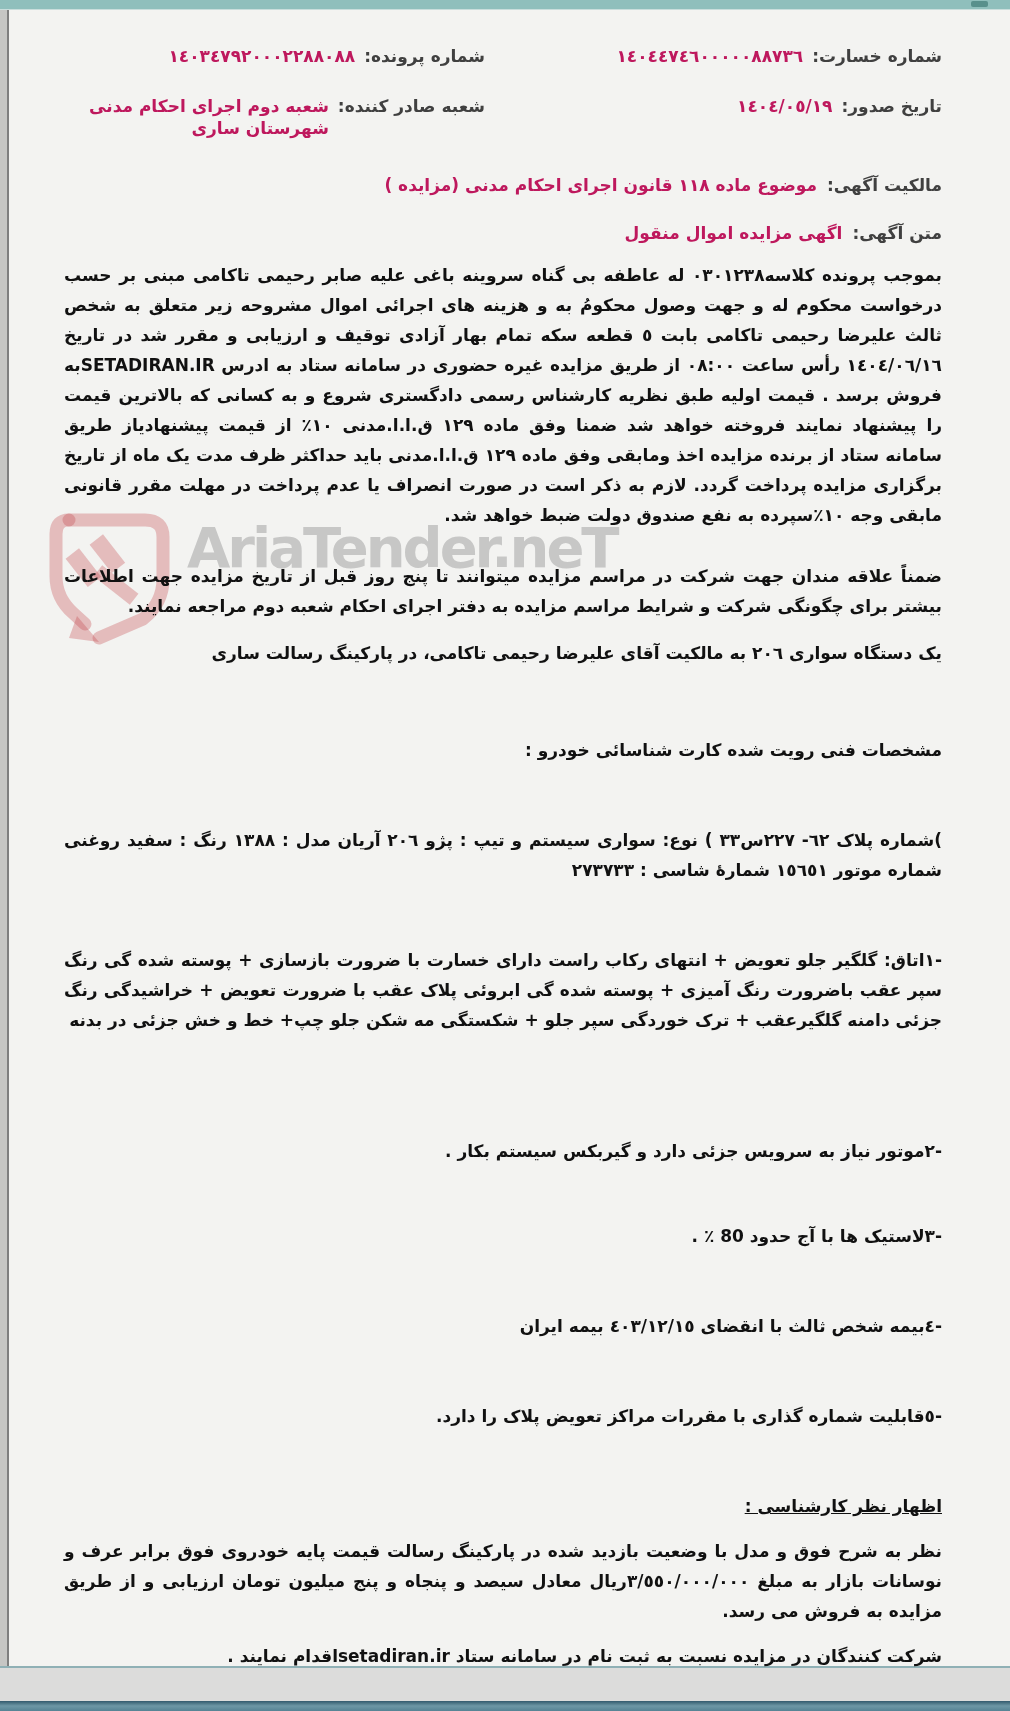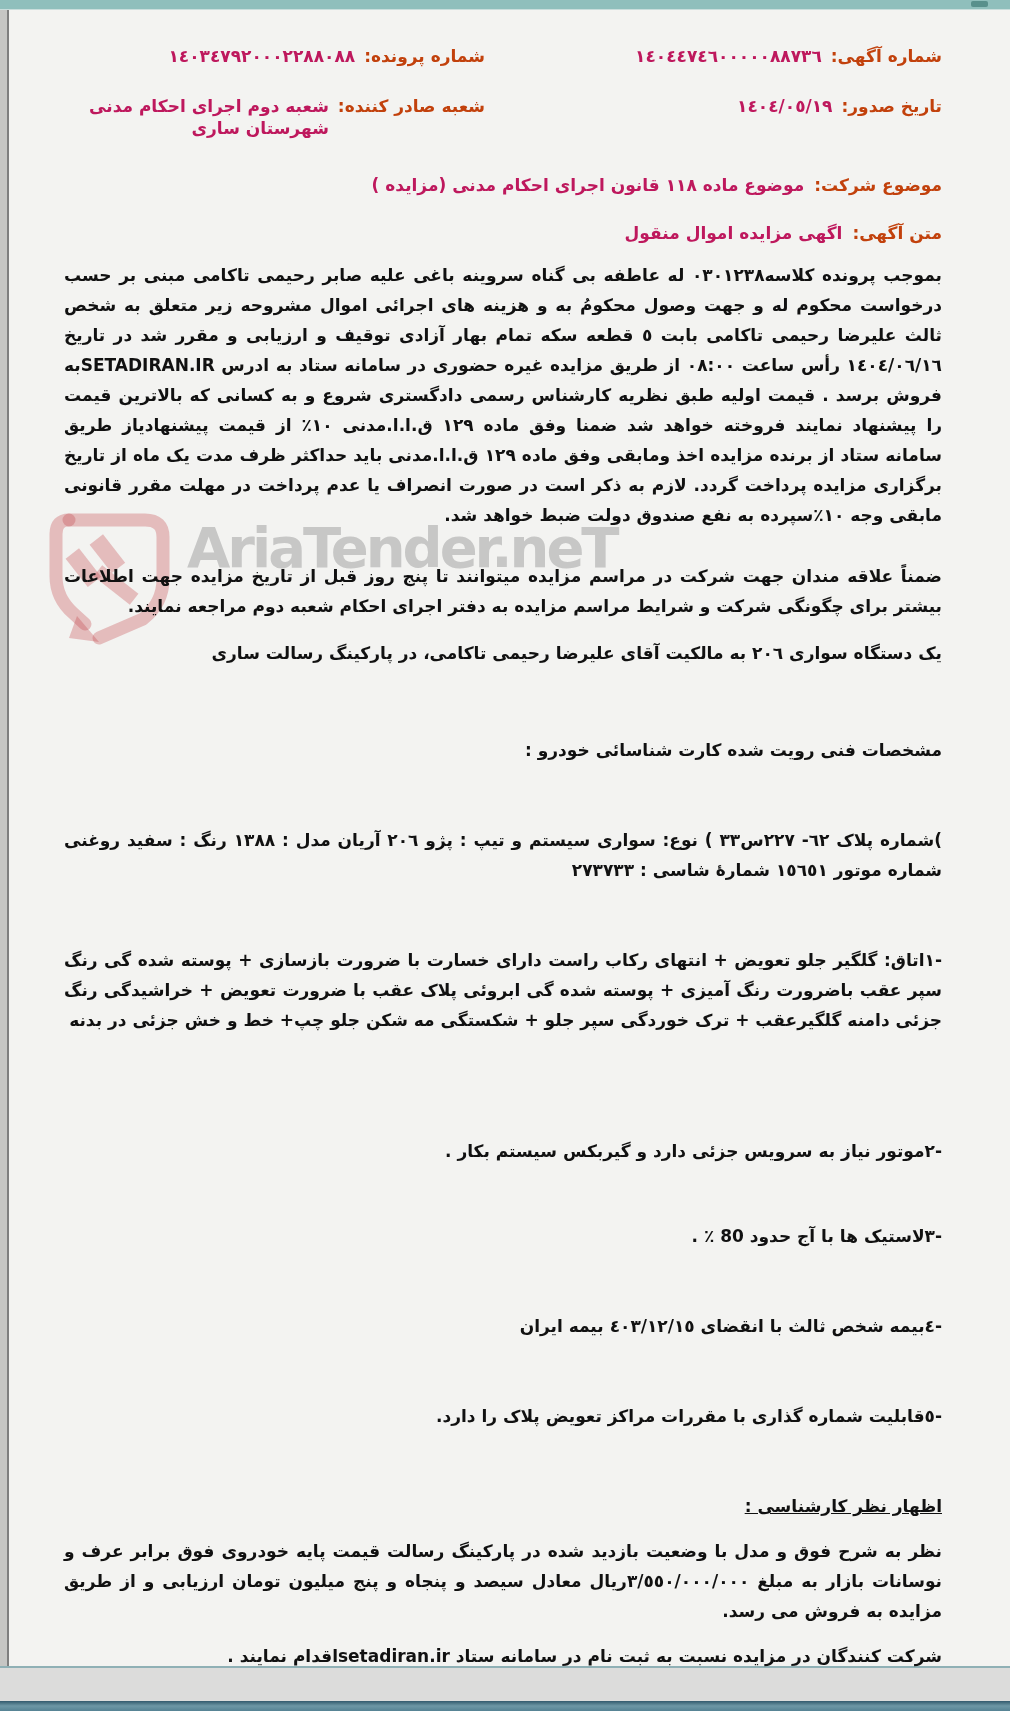--- a/index.html
+++ b/index.html
@@ -17,21 +17,21 @@
     padding:35px 68px 0 55px;box-sizing:border-box;
     background:#f3f3f1;color:#111;font-weight:700;font-size:17px;
   }
   .bottom-gray{height:33px;background:#dcdcdb;border-top:2px solid #8fb0b5;}
   .footer-bar{height:11px;background:linear-gradient(180deg,#335a6d 0%,#6d97a5 45%,#517e90 100%);}
 
   
   .meta-row{display:flex;line-height:22px;margin-bottom:28px;}
   .meta-col{width:50%;display:flex;gap:9px;box-sizing:border-box;}
   .meta-col.left{padding-left:4px;padding-right:18px;}
-  .label{color:#c2410c;white-space:nowrap;}
+  .label{color:#404040;white-space:nowrap;}
   .value{color:#be185d;}
   .row2{margin-bottom:35px;}
   .inline-row{display:flex;gap:10px;line-height:22px;}
   .subject-row{margin-bottom:26px;}
   .bodytitle-row{margin-bottom:16px;}
 
   
   p{margin:0;line-height:30px;}
   .just{text-align:justify;}
   .p-intro{margin-bottom:31px;}
@@ -85,42 +85,42 @@
             <rect x="46" y="78" width="46" height="14" transform="rotate(38 69 85)"></rect>
           </g>
         </svg>
         <div class="wm-text">AriaTender.neT</div>
       </div>
 
       <div class="content">
 
         <div class="meta-row">
           <div class="meta-col">
-            <span class="label">شماره آگهی:</span>
+            <span class="label">شماره خسارت:</span>
             <span class="value">١٤٠٤٤٧٤٦٠٠٠٠٠٨٨٧٣٦</span>
           </div>
           <div class="meta-col left">
             <span class="label">شماره پرونده:</span>
             <span class="value">١٤٠٣٤٧٩٢٠٠٠٢٢٨٨٠٨٨</span>
           </div>
         </div>
 
         <div class="meta-row row2">
           <div class="meta-col">
             <span class="label">تاریخ صدور:</span>
             <span class="value">١٤٠٤/٠٥/١٩</span>
           </div>
           <div class="meta-col left">
             <span class="label">شعبه صادر کننده:</span>
             <span class="value">شعبه دوم اجرای احکام مدنی شهرستان ساری</span>
           </div>
         </div>
 
         <div class="inline-row subject-row">
-          <span class="label">موضوع شرکت:</span>
+          <span class="label">مالکیت آگهی:</span>
           <span class="value">موضوع ماده ١١٨ قانون اجرای احکام مدنی (مزایده )</span>
         </div>
 
         <div class="inline-row bodytitle-row">
           <span class="label">متن آگهی:</span>
           <span class="value">اگهی مزایده اموال منقول</span>
         </div>
 
         <p class="just p-intro">بموجب پرونده کلاسه٠٣٠١٢٣٨ له عاطفه بی گناه سروینه باغی  علیه  صابر رحیمی تاکامی  مبنی بر  حسب درخواست محکوم له و جهت وصول محکومُ به و هزینه های اجرائی اموال مشروحه زیر متعلق به شخص ثالث علیرضا رحیمی تاکامی بابت ٥ قطعه سکه تمام بهار آزادی  توقیف و  ارزیابی و مقرر شد در تاریخ ١٤٠٤/٠٦/١٦ رأس ساعت ٠٨:٠٠ از طریق مزایده غیره حضوری در سامانه ستاد به ادرس SETADIRAN.IRبه فروش برسد .  قیمت اولیه طبق نظریه کارشناس رسمی دادگستری شروع  و به کسانی که بالاترین قیمت را پیشنهاد نمایند فروخته خواهد شد ضمنا وفق ماده ١٢٩ ق.ا.ا.مدنی  ١٠٪ از قیمت پیشنهادیاز طریق سامانه ستاد  از برنده مزایده اخذ ومابقی وفق ماده ١٢٩ ق.ا.ا.مدنی  باید حداکثر ظرف مدت یک ماه از تاریخ برگزاری مزایده پرداخت گردد. لازم به ذکر است در صورت انصراف یا عدم پرداخت در مهلت مقرر قانونی مابقی وجه ١٠٪سپرده به نفع صندوق دولت ضبط خواهد شد.</p>
 

